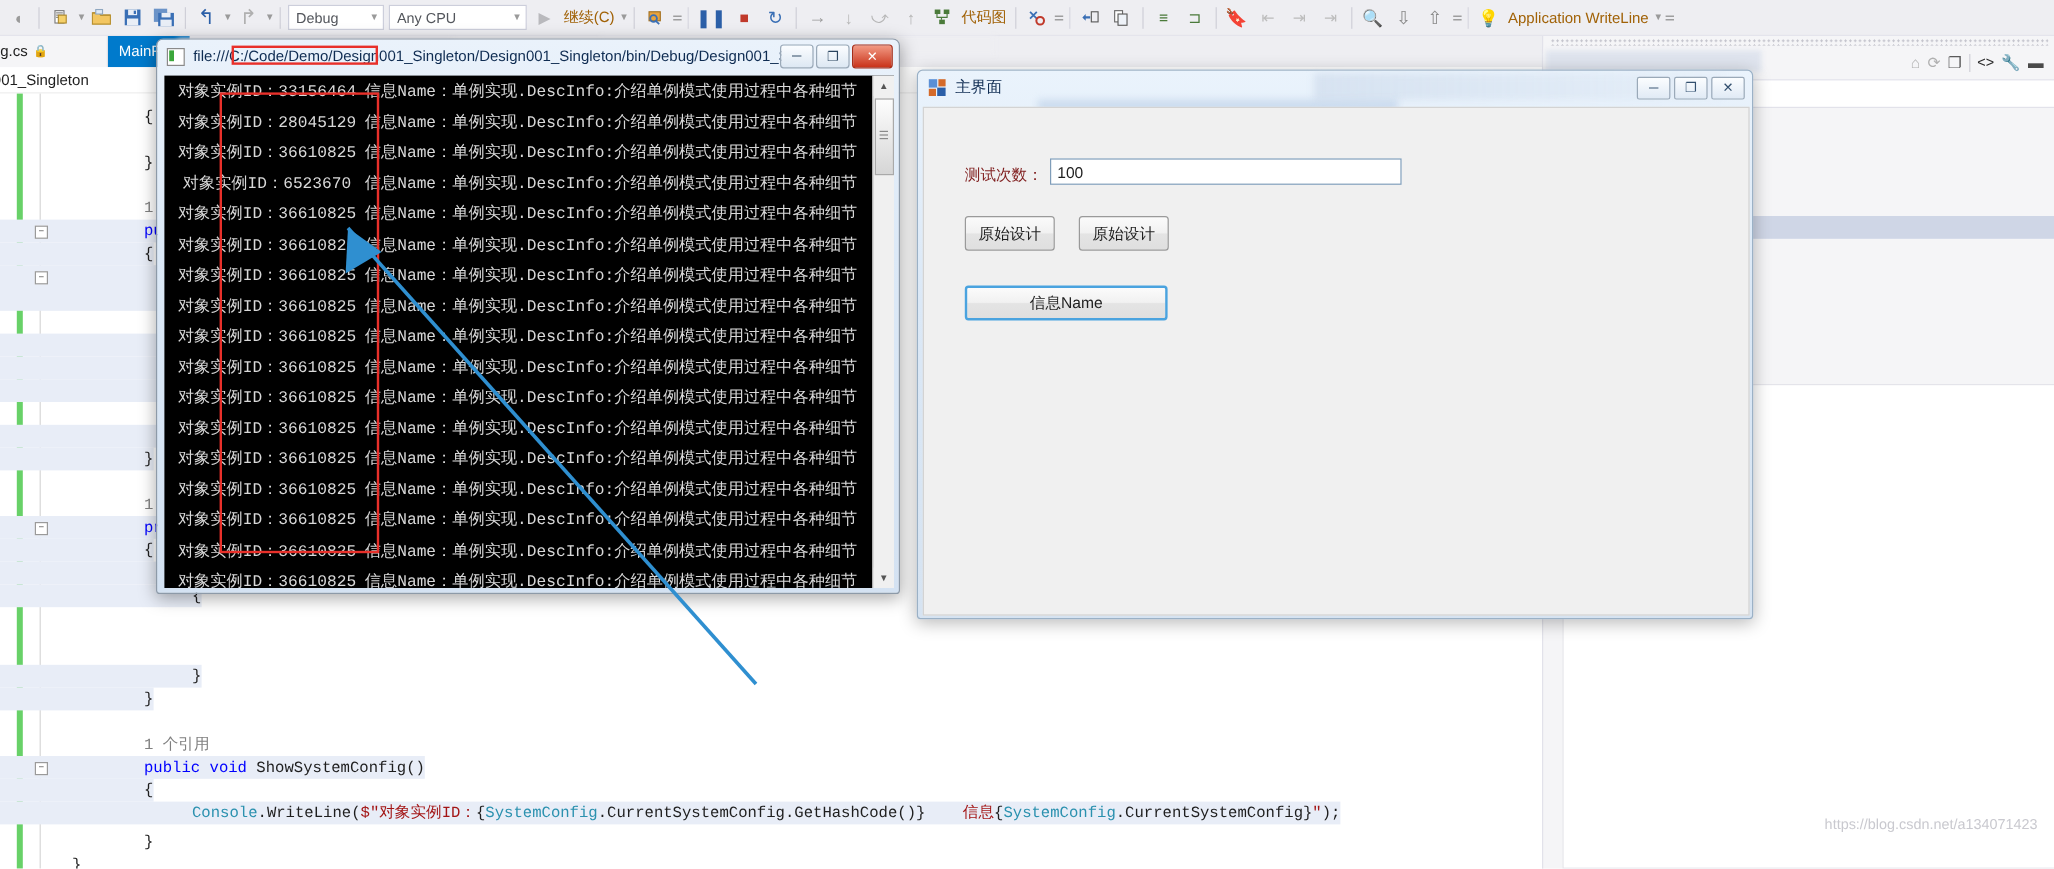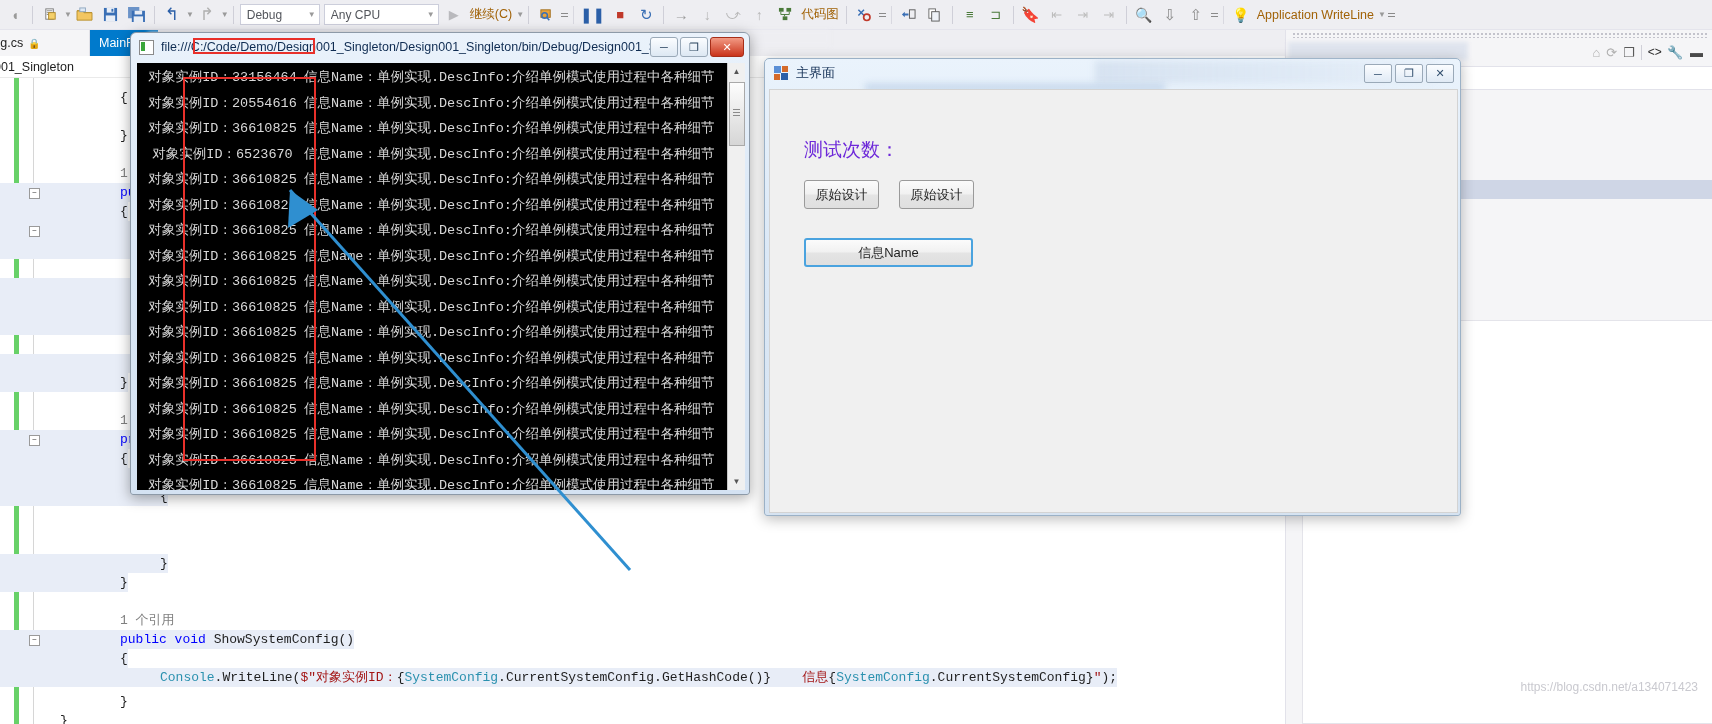--- a/index.html
+++ b/index.html
@@ -182,21 +182,21 @@
   .wfbtn{
     width:28px;height:19px;border:1px solid #9aa9b8;border-radius:2px;
     background:linear-gradient(180deg,#fbfdff,#e0eaf5);
     display:flex;align-items:center;justify-content:center;font-size:11px;color:#33506f;
     box-sizing:border-box;
   }
   #wf-client{
     position:absolute;left:4px;top:30px;width:689px;height:424px;background:#f0f0f0;
     border:1px solid #d3d3d3;box-sizing:border-box;
   }
-  #wf-lbl{position:absolute;left:34px;top:47px;font-size:19px;color:#6d28d9;}
+  #wf-lbl{position:absolute;left:34px;top:47px;font-size:13px;color:#7f1d1d;}
   #wf-input{
     position:absolute;left:105px;top:42px;width:293px;height:22px;background:#ffffff;
     border:1px solid #7f9db9;box-sizing:border-box;display:flex;align-items:center;
     padding-left:5px;font-size:13px;color:#1e1e1e;
   }
   .wfbutton{
     position:absolute;height:29px;
     background:linear-gradient(180deg,#fbfbfb 0%,#f1f1f1 48%,#e4e4e4 52%,#dfdfdf 100%);
     border:1px solid #9a9a9a;border-radius:3px;box-sizing:border-box;
     display:flex;align-items:center;justify-content:center;font-size:13px;color:#1e1e1e;
@@ -440,21 +440,21 @@
       <div class="cbtn close">✕</div>
     </div>
   </div>
   <div id="con-body">
     <div id="con-text">
         <div class="conline">
           <span class="col-a">对象实例ID：33156464</span>
           <span class="col-b">信息Name：单例实现.DescInfo:介绍单例模式使用过程中各种细节</span>
         </div>
         <div class="conline">
-          <span class="col-a">对象实例ID：20554616</span>
+          <span class="col-a">对象实例ID：28045129</span>
           <span class="col-b">信息Name：单例实现.DescInfo:介绍单例模式使用过程中各种细节</span>
         </div>
         <div class="conline">
           <span class="col-a">对象实例ID：36610825</span>
           <span class="col-b">信息Name：单例实现.DescInfo:介绍单例模式使用过程中各种细节</span>
         </div>
         <div class="conline">
           <span class="col-a">对象实例ID：6523670</span>
           <span class="col-b">信息Name：单例实现.DescInfo:介绍单例模式使用过程中各种细节</span>
         </div>
@@ -541,17 +541,20 @@
     </div>
     <div id="wf-titletext">主界面</div>
     <div id="wf-btns">
       <div class="wfbtn">─</div>
       <div class="wfbtn">❐</div>
       <div class="wfbtn">✕</div>
     </div>
   </div>
   <div id="wf-client">
     <div id="wf-lbl">测试次数：</div>
+    <div id="wf-input">
+      <span>100</span>
+    </div>
     <div class="wfbutton" id="wf-b1">原始设计</div>
     <div class="wfbutton" id="wf-b2">原始设计</div>
     <div class="wfbutton" id="wf-b3">信息Name</div>
   </div>
 </div>
 
 </body></html>

